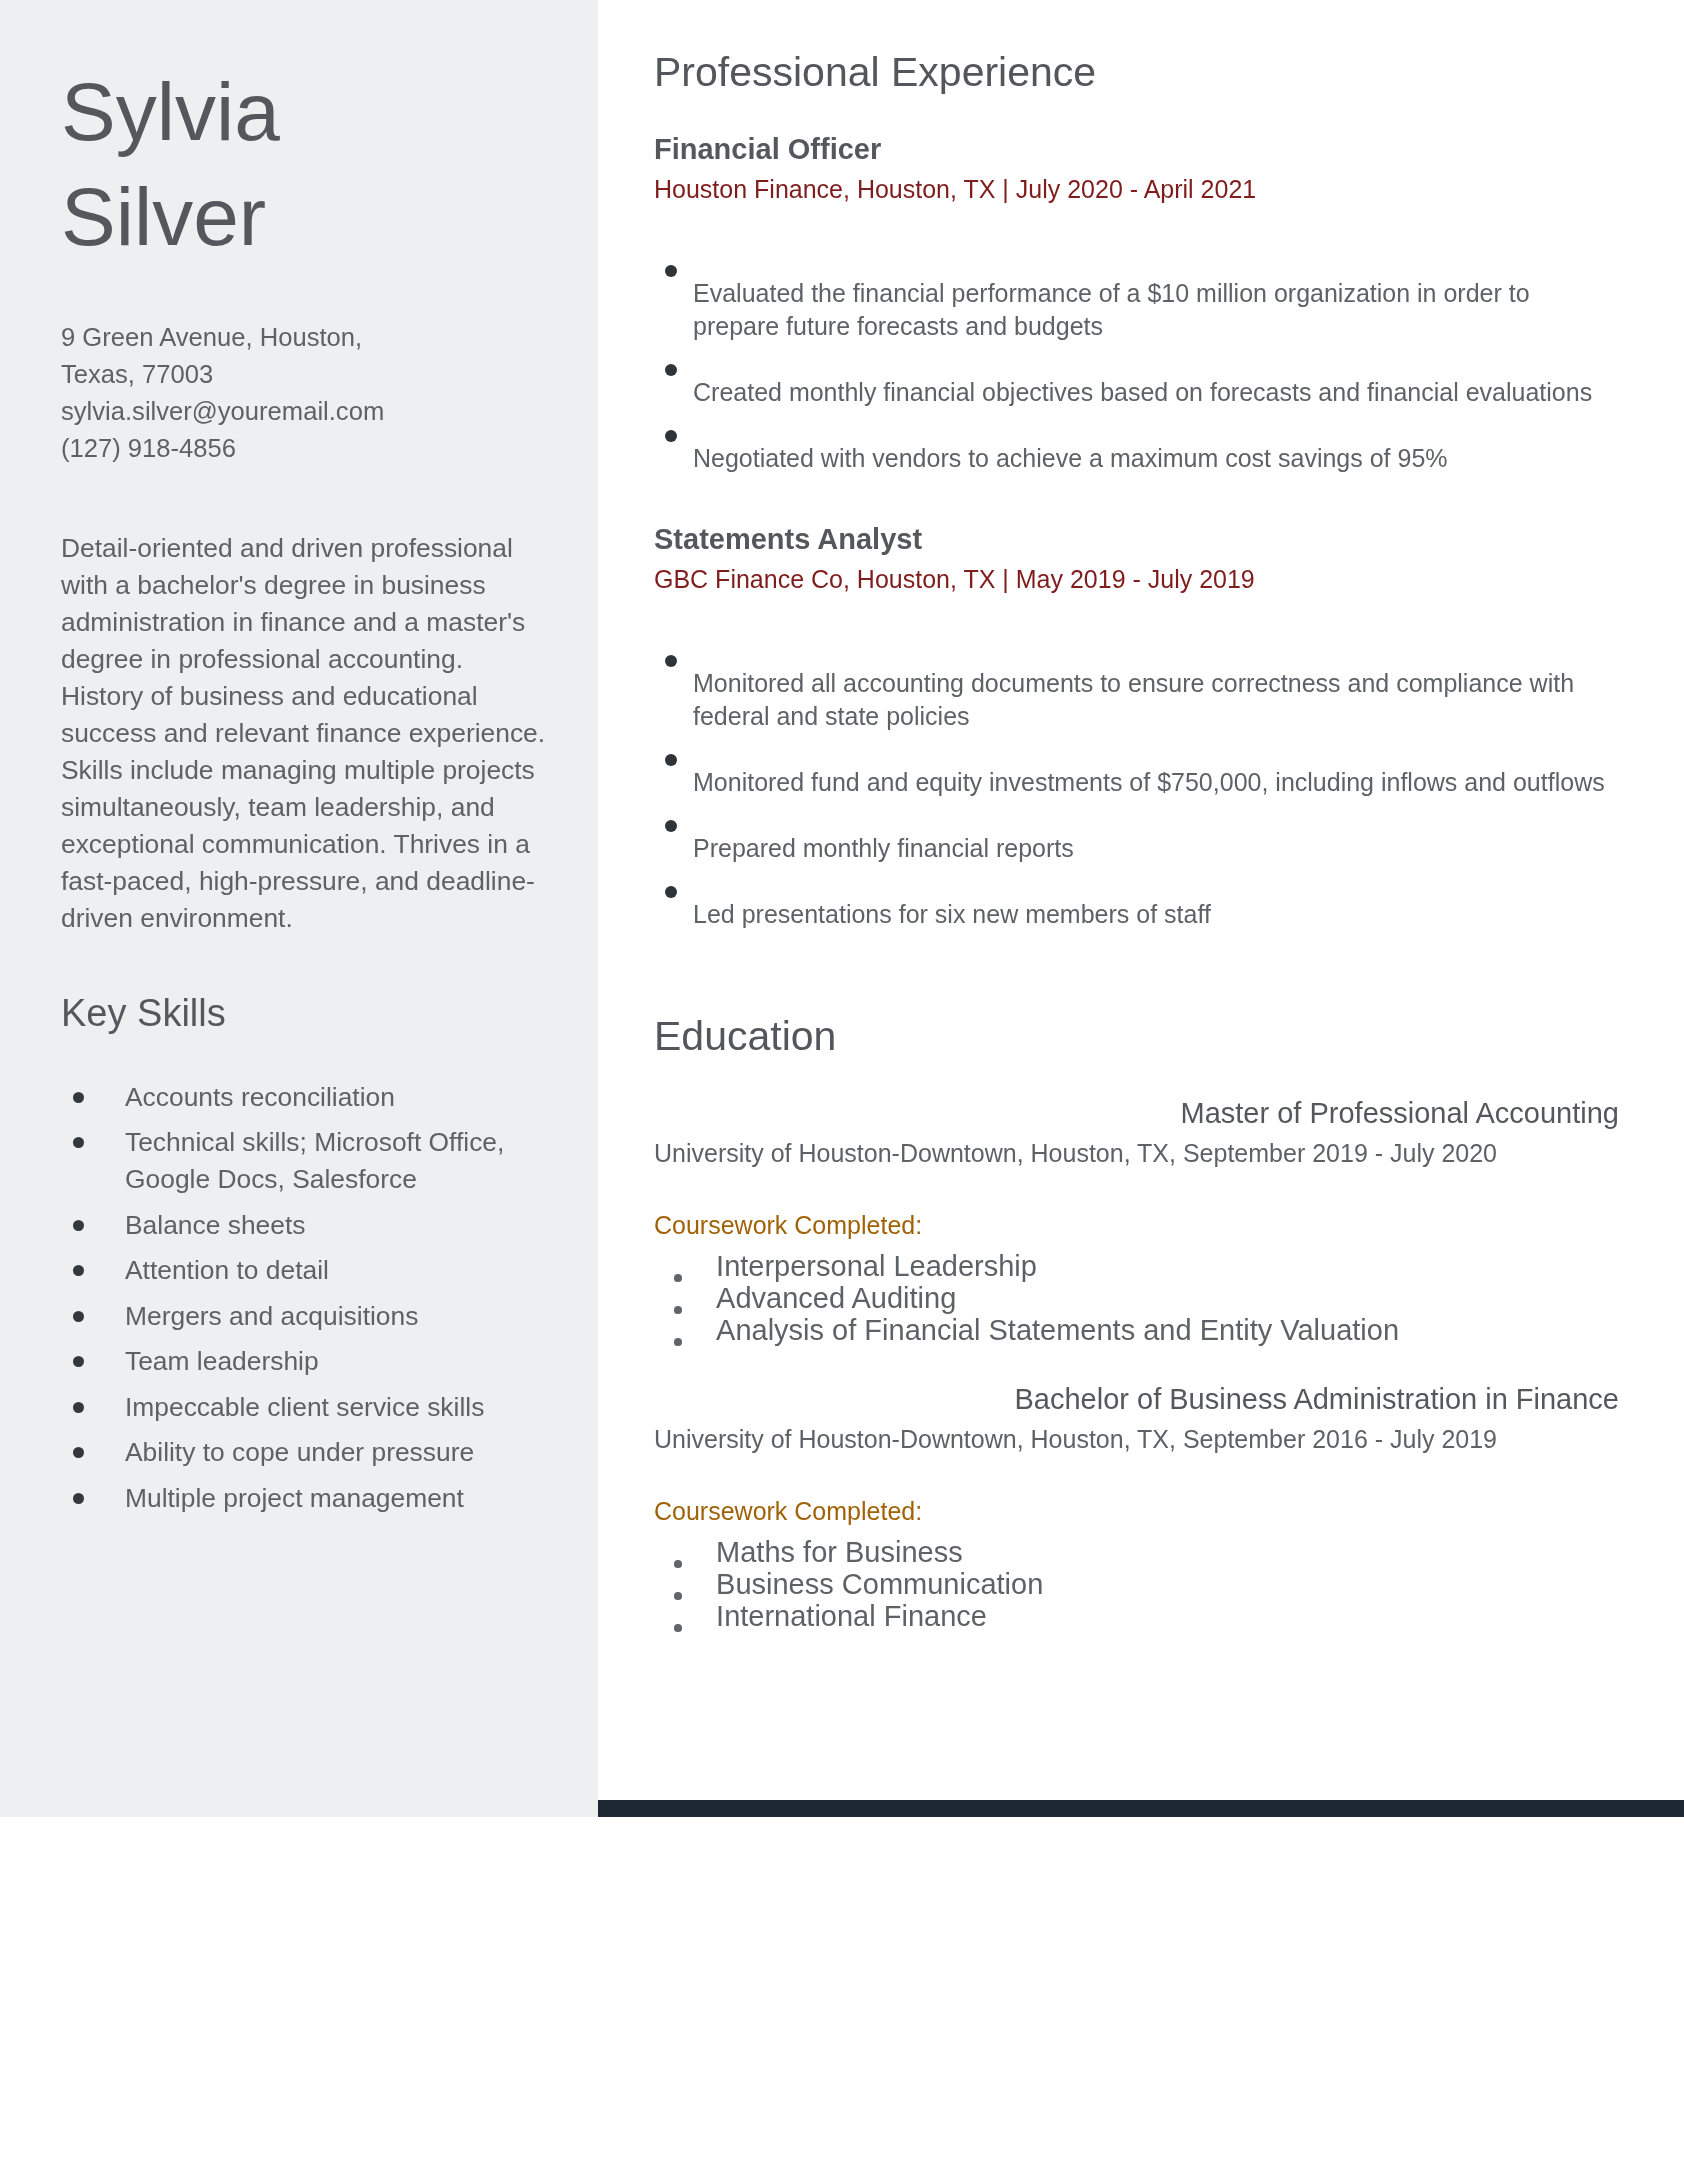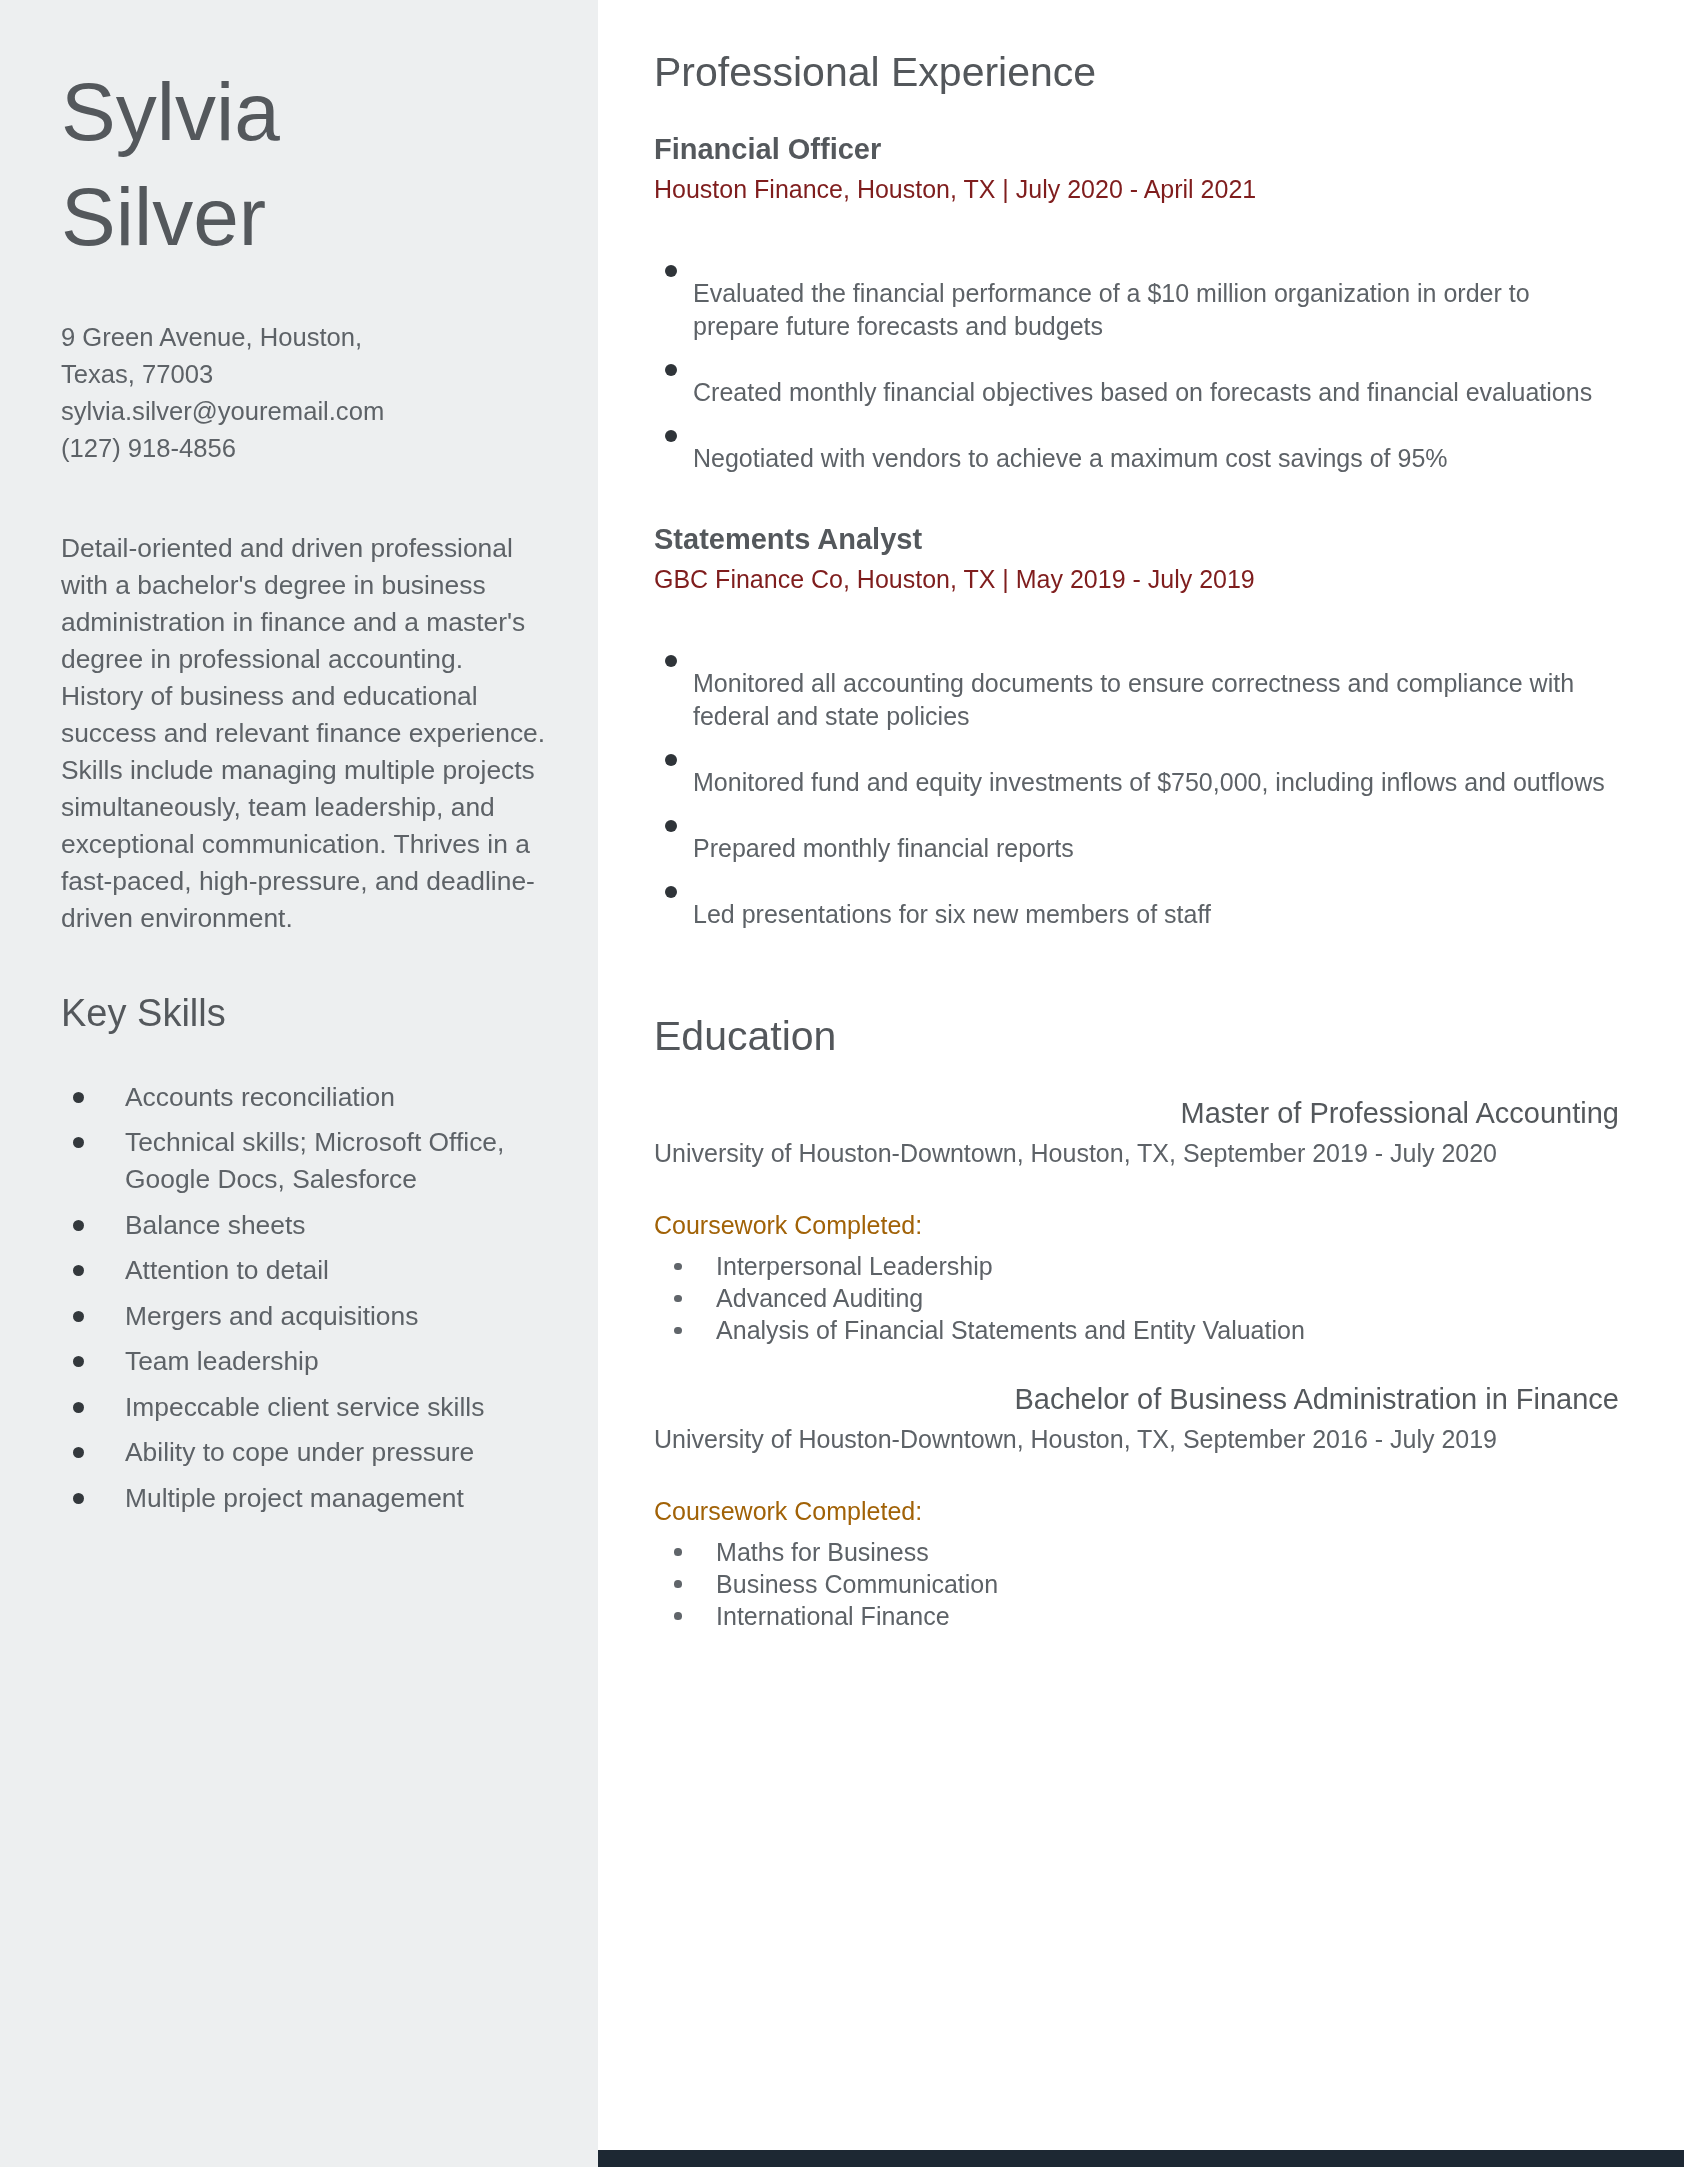--- a/index.html
+++ b/index.html
@@ -1,19 +1,19 @@
 <!DOCTYPE html>
 <html style="font-size:13.6px"><head>
 <meta charset="utf-8">
 <style>
   * { box-sizing: border-box; }
   html, body { margin: 0; padding: 0; background: #ffffff; }
   .page {
     width: 1685px;
-    height: 2167px;
+    height: 1817px;
     position: relative;
     display: flex;
     background: #ffffff;
     overflow: hidden;
     font-family: "Liberation Sans", sans-serif;
     color: #5d6267;
   }
 
   
   .sidebar {
@@ -119,22 +119,22 @@
     color: #5d6267;
     margin: 0 0 43px 0;
   }
   .coursework-label {
     font-size: 25px;
     color: #a16207;
     margin: 0 0 10.2px 0;
   }
   .course-item {
     display: flex;
-    align-items: flex-start;
-    font-size: 25px;
+    align-items: flex-end;
+    font-size: 29px;
     line-height: 32px;
   }
   .course-dot {
     width: 7.7px; height: 7.7px;
     border-radius: 50%;
     background: #60656a;
     margin: 12.8px 0 0 20.4px;
     flex: none;
   }
   .course-text { margin-left: 34px; }

